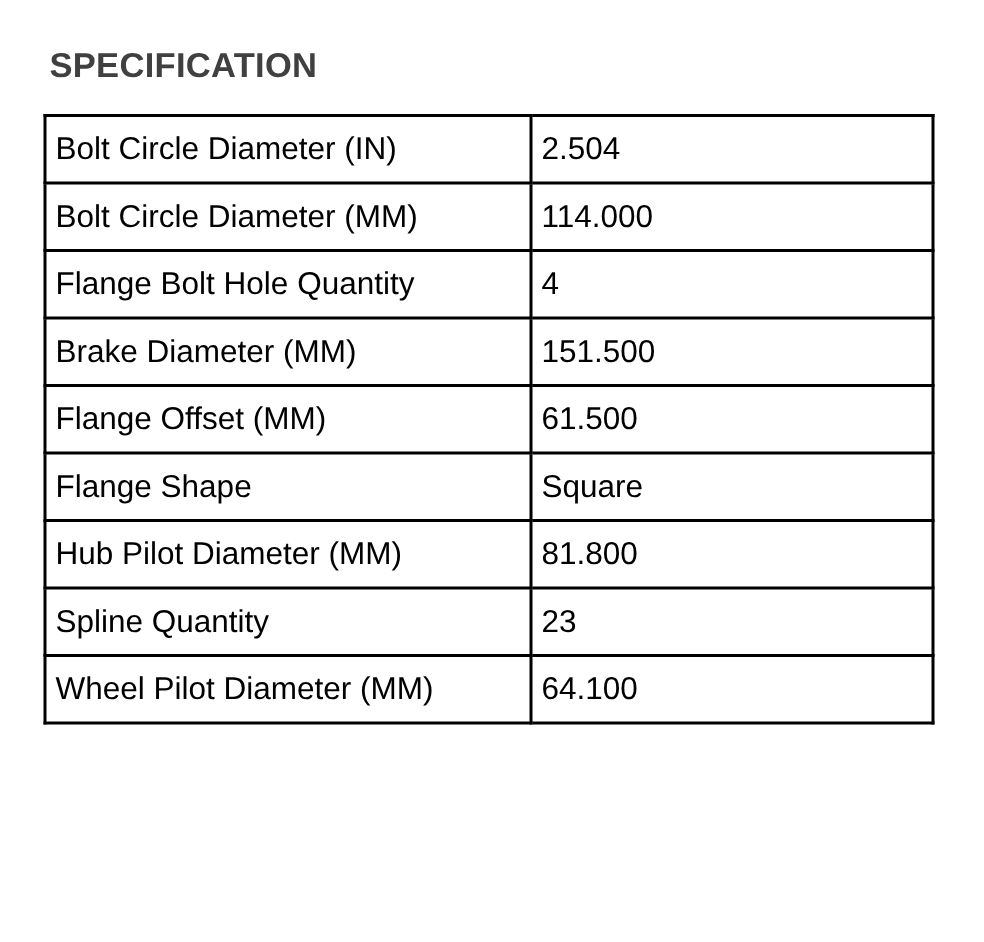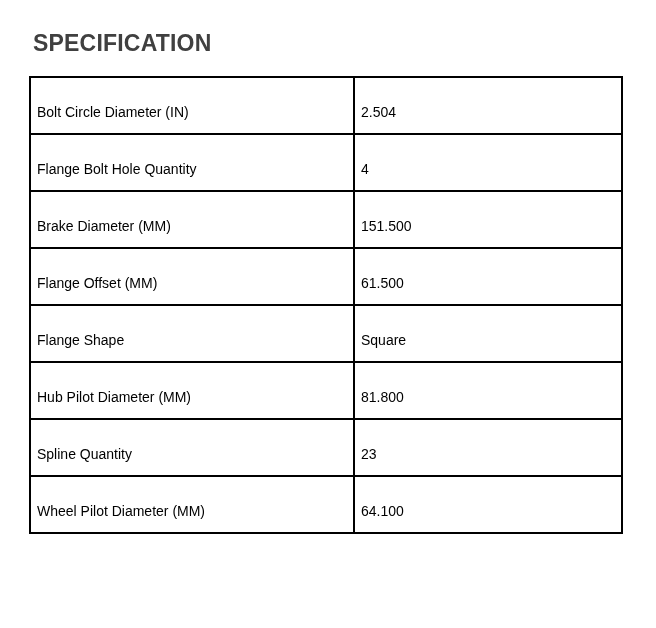--- a/index.html
+++ b/index.html
@@ -27,23 +27,23 @@
   }
   table.spec-table {
     border-collapse: collapse;
     width: 594px;
     table-layout: fixed;
     background: #ffffff;
   }
   table.spec-table td {
     border: 2px solid #000000;
     height: 43px;
-    font-size: 14px;
+    font-size: 21px;
     line-height: 22px;
-    padding: 12px 4px 0 6px;
+    padding: 0 4px 0 6px;
     vertical-align: middle;
     text-align: left;
     overflow: hidden;
     white-space: nowrap;
   }
   td.label-cell {
     width: 312px;
   }
   td.value-cell {
     width: auto;
@@ -55,20 +55,24 @@
 <div class="page">
 
   <h1 class="page-title">SPECIFICATION</h1>
 
   <table class="spec-table">
     <tbody>
 
     <tr>
         <td class="label-cell">Bolt Circle Diameter (IN)</td>
         <td class="value-cell">2.504</td>
+      </tr>
+        <tr>
+        <td class="label-cell">Bolt Circle Diameter (MM)</td>
+        <td class="value-cell">114.000</td>
       </tr>
         <tr>
         <td class="label-cell">Flange Bolt Hole Quantity</td>
         <td class="value-cell">4</td>
       </tr>
         <tr>
         <td class="label-cell">Brake Diameter (MM)</td>
         <td class="value-cell">151.500</td>
       </tr>
         <tr>

